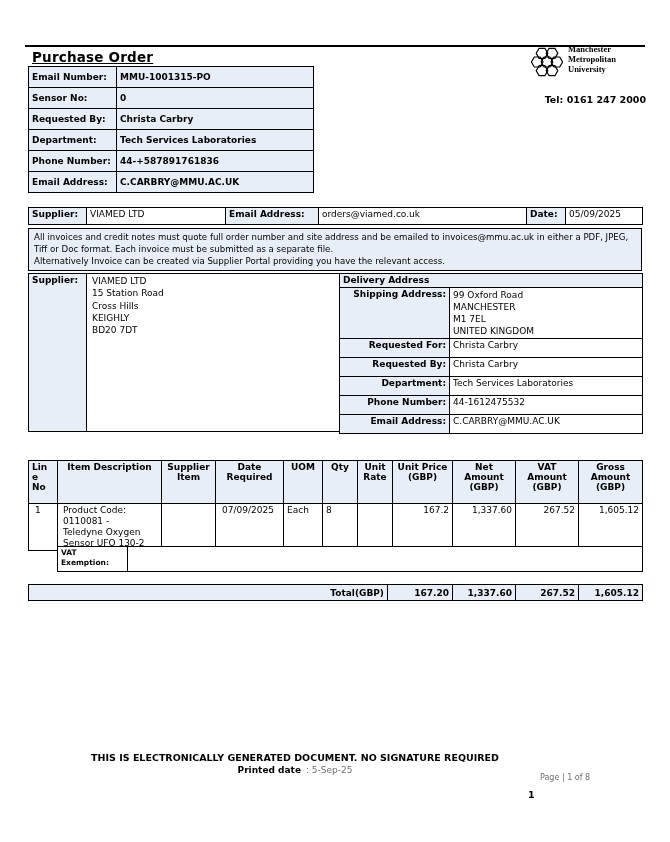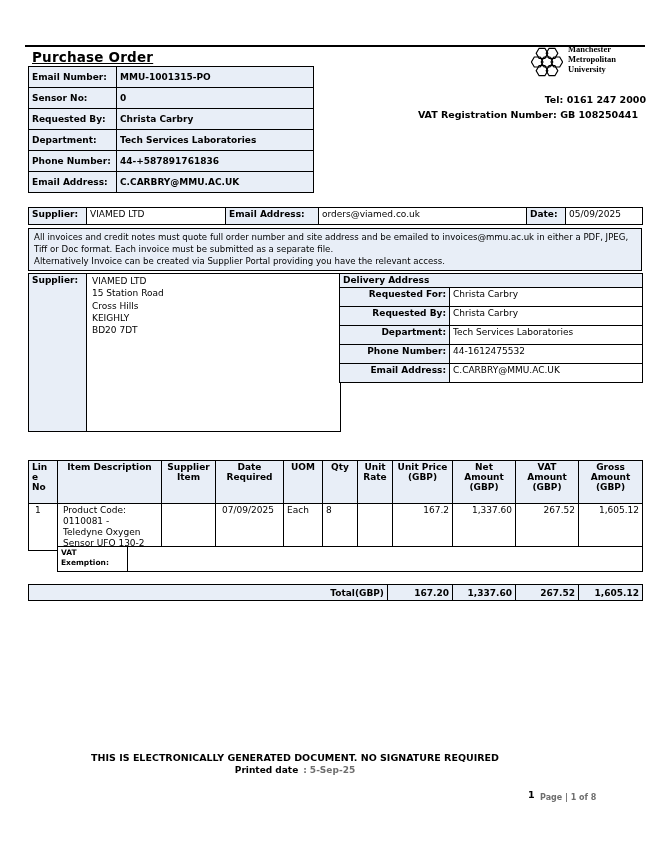--- a/index.html
+++ b/index.html
@@ -17,21 +17,21 @@
   .oi td{height:18px;vertical-align:middle;font-weight:bold;font-size:9px;}
   .rt{text-align:right;font-weight:bold;font-size:9.5px;}
   .logo-text{font-family:"Liberation Serif","DejaVu Serif",serif;font-size:8.5px;line-height:10px;font-weight:bold;}
   .notice{background:#e8eef7;border:1px solid #000;font-size:8.6px;line-height:1.42;padding:2px 5px;}
   .lab{text-align:right;font-weight:bold;}
   .hdrcell{text-align:center;font-weight:bold;}
   .num{text-align:right;}
   .totrow td{height:13px;font-weight:bold;text-align:right;vertical-align:middle;margin-top:48px;}
   .thick{border:1.5px solid #000;}
   .footer-center{text-align:center;}
-  .gray{color:#6e6e6e;font-weight:bold;}
+  .gray{color:#6e6e6e;}
   .small{font-size:8px;}
   svg{display:block;}
 </style>
 </head>
 <body>
 
 <div class="page">
 
   <div class="abs toprule" style="left:25px;top:45px;width:620px;"></div>
 
@@ -87,24 +87,20 @@
     </span>
     <span class="logo-text pre">Manchester
 Metropolitan
 University</span>
   </div>
 
   <div class="abs rt" style="left:308px;top:94px;width:338px;">
     <span>Tel:</span>
     <span>0161 247 2000</span>
   </div>
-  <div class="abs rt" style="left:300px;top:109px;width:338px;">
-    <span>VAT Registration Number:</span>
-    <span>GB 108250441</span>
-  </div>
 
   <table class="abs thick" style="left:28px;top:207px;width:614px;">
     <colgroup>
         <col style="width:58px">
         <col style="width:139px">
         <col style="width:93px">
         <col style="width:208px">
         <col style="width:39px">
         <col style="width:77px">
       </colgroup>
@@ -143,20 +139,27 @@
     </table>
 
   <table class="abs thick" style="left:339px;top:273px;width:303px;border-radius:20px;">
     <colgroup>
         <col style="width:110px">
         <col style="width:193px">
       </colgroup>
     <tbody>
         <tr>
       <td class="lb bold" colspan="2" style="height:11px;">Delivery Address</td>
+    </tr>
+    <tr>
+      <td class="lb lab" style="height:48px;">Shipping Address:</td>
+      <td class="wh pre" style="line-height:12px;">99 Oxford Road
+MANCHESTER
+M1 7EL
+UNITED KINGDOM</td>
     </tr>
     <tr>
       <td class="lb lab" style="height:16px;">Requested For:</td>
       <td class="wh">Christa Carbry</td>
     </tr>
     <tr>
       <td class="lb lab" style="height:16px;">Requested By:</td>
       <td class="wh">Christa Carbry</td>
     </tr>
     <tr>
@@ -264,16 +267,16 @@
       <td class="lb">1,605.12</td>
     </tr>
   </tbody>
     </table>
 
   <div class="abs footer-center bold" style="left:28px;top:752px;width:534px;font-size:9.5px;">THIS IS ELECTRONICALLY GENERATED DOCUMENT. NO SIGNATURE REQUIRED</div>
   <div class="abs footer-center" style="left:28px;top:765px;width:534px;font-size:9px;">
     <span class="bold">Printed date</span>
     <span class="gray" style="margin-left:2px;">: 5-Sep-25</span>
   </div>
-  <div class="abs gray small" style="left:540px;top:793px;width:100px;">Page | 1 of 8</div>
+  <div class="abs gray small" style="left:540px;top:773px;width:100px;">Page | 1 of 8</div>
   <div class="abs bold" style="left:528px;top:789px;font-size:9.5px;">1</div>
 
 </div>
 
 </body></html>

